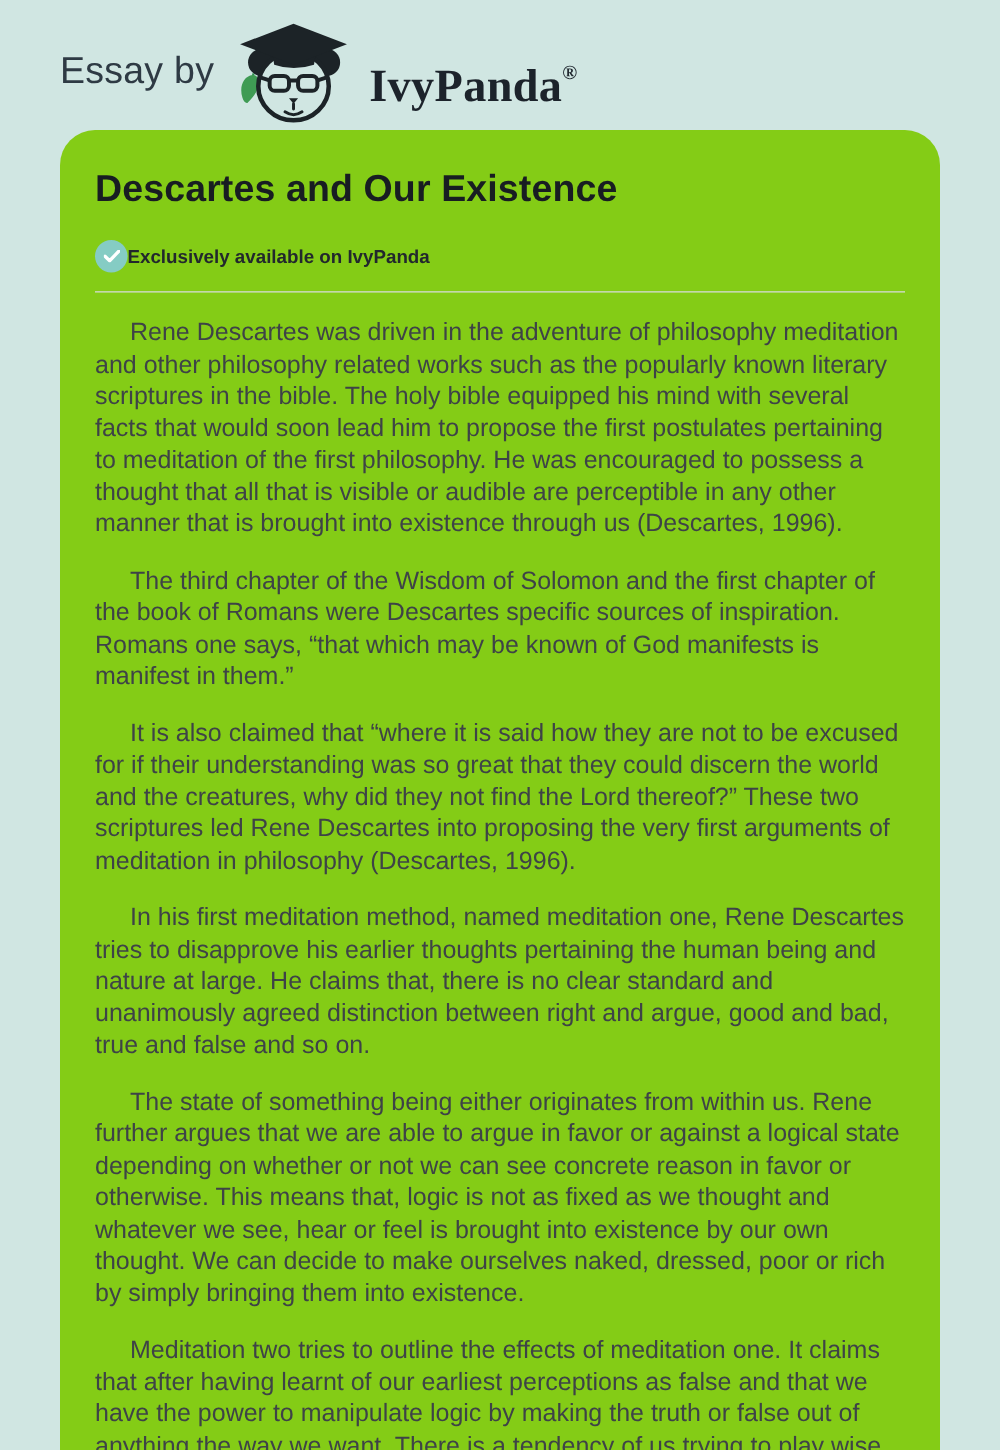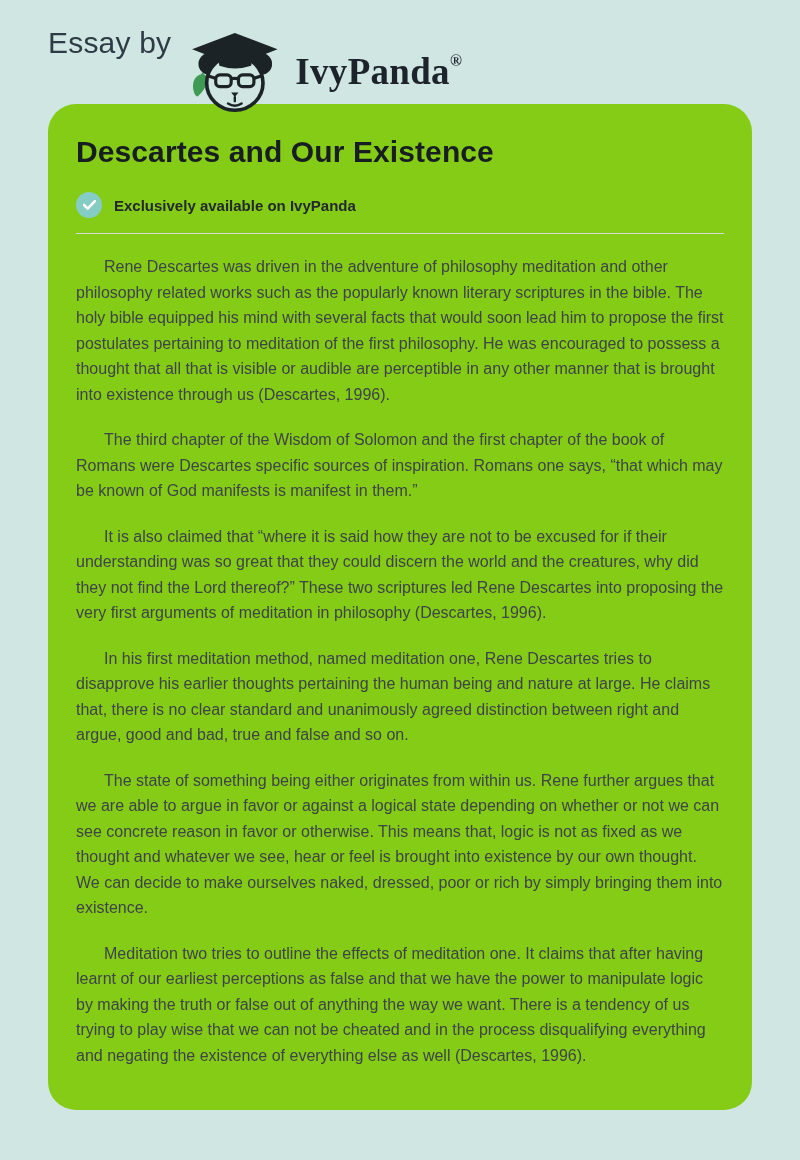--- a/index.html
+++ b/index.html
@@ -10,21 +10,21 @@
     width: 800px;
     min-height: 1160px;
     background: #d0e6e2;
     font-family: "Liberation Sans", sans-serif;
     -webkit-font-smoothing: antialiased;
   }
 
   
   .site-header {
     display: flex;
-    align-items: flex-start;
+    align-items: center;
     gap: 12px;
     padding: 26px 0 0 48px;
     height: 88px;
     box-sizing: border-box;
   }
   .essay-by {
     font-size: 30px;
     font-weight: 400;
     color: #2e3a44;
     letter-spacing: 0.2px;
@@ -64,21 +64,20 @@
     margin: 0;
     font-size: 30px;
     line-height: 36px;
     font-weight: 700;
     color: #181d22;
     letter-spacing: 0.1px;
   }
   .badge {
     display: flex;
     align-items: center;
-    gap: 12px;
     margin-top: 22px;
   }
   .check-circle {
     flex: 0 0 auto;
     width: 26px;
     height: 26px;
     border-radius: 50%;
     background: #85ccc4;
     display: flex;
     align-items: center;
@@ -90,21 +89,21 @@
     font-weight: 700;
     color: #22282d;
   }
   .divider {
     border: none;
     border-top: 1px solid #d7dbdb;
     margin: 15px 0 0 0;
   }
   .essay p {
     margin: 20px 0 0 0;
-    font-size: 16px;
+    font-size: 20px;
     line-height: 25.5px;
     color: #3e4347;
     text-indent: 28px;
   }
 </style>
 </head>
 <body>
 
 <header class="site-header">
   <span class="essay-by">Essay by</span>

